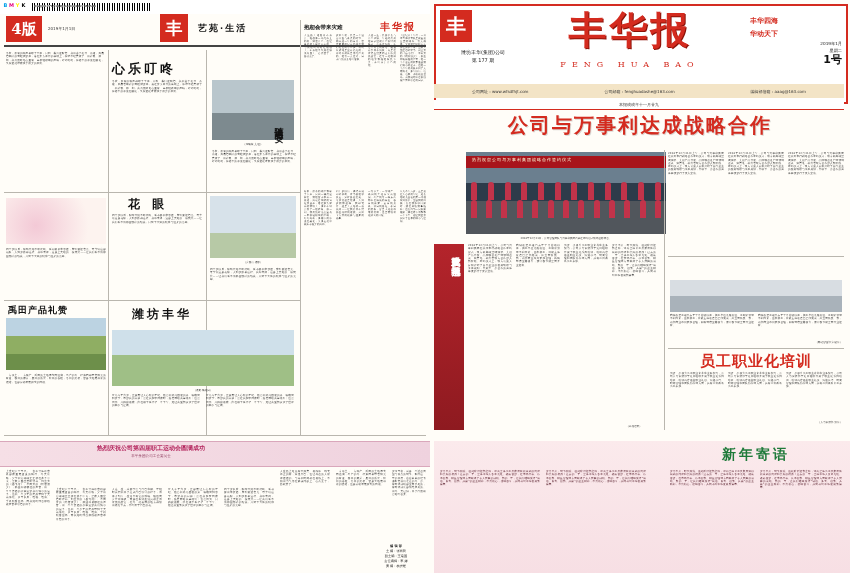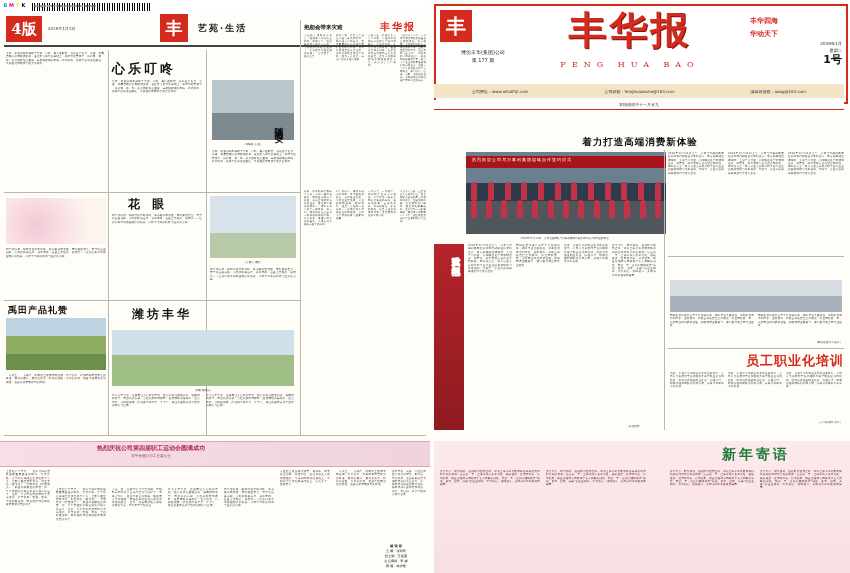--- a/index.html
+++ b/index.html
@@ -189,21 +189,21 @@
     </div>
     <div class="rp-issue">1号</div>
 
     <div class="rp-infobar">
       <span>公司网址：www.wfsdfhjt.com</span>
       <span>公司邮箱：fenghuadashe@163.com</span>
       <span>编辑部信箱：aaag@163.com</span>
     </div>
     <div class="rp-dateline">本报或或年十一月廿九</div>
 
-    <div class="headline-sub">着力打造高端消费新体验</div>
+    <div class="headline-red">公司与万事利达成战略合作</div>
 
     <div class="imgbox photo-group" style="position:absolute;left:36px;top:152px;width:200px;height:82px;">
       <div style="position:absolute;left:0;top:4px;width:200px;height:12px;background:#a8141b;"></div>
       <div style="position:absolute;left:6px;top:5px;font-size:4px;color:#ffd;letter-spacing:1px;">热烈祝贺公司与万事利集团战略合作签约仪式</div>
       <div class="row" style="top:30px;">
           <i class="p"></i>
           <i class="p"></i>
           <i class="p"></i>
           <i class="p"></i>
           <i class="p"></i>
@@ -249,21 +249,21 @@
     <div class="col faketext" style="left:182px;top:244px;width:44px;height:176px;">岁月不居，时节如流。值此辞旧迎新之际，谨向全体员工及家属致以诚挚的问候和美好的祝愿！过去的一年，全体丰华人攻坚克难、砥砺奋进，在市场开拓、技术创新、精益管理等方面取得了令人鼓舞的成绩。新的一年，让我们继续秉持“诚信、务实、创新、共赢”的企业精神，不忘初心，接续奋斗，共同书写丰华发展新篇章。</div>
     <div class="cap" style="position:absolute;left:182px;top:424px;width:44px;">（本报记者）</div>
 
     <div class="hline" style="left:238px;top:256px;width:176px;"></div>
     <div class="imgbox photo-city" style="position:absolute;left:240px;top:280px;width:172px;height:32px;"></div>
     <div class="col faketext" style="left:240px;top:314px;width:84px;height:30px;">商城改造工程自去年十月启动以来，施工单位克服低温、工期紧张等不利因素，昼夜施工，目前主体改造已全部完成，外立面焕然一新，内部商业布局更加合理，购物环境显著提升，预计春节前全面开业迎客。</div>
     <div class="col faketext" style="left:328px;top:314px;width:84px;height:24px;">商城改造工程自去年十月启动以来，施工单位克服低温、工期紧张等不利因素，昼夜施工，目前主体改造已全部完成，外立面焕然一新，内部商业布局更加合理，购物环境显著提升，预计春节前全面开业迎客。</div>
     <div class="cap" style="position:absolute;left:328px;top:340px;width:84px;text-align:right;">（网站管理部 宋俊伟）</div>
 
     <div class="hline" style="left:238px;top:348px;width:176px;"></div>
-    <div class="ttl redttl" style="position:absolute;left:238px;top:352px;width:176px;text-align:right;font-size:13px;letter-spacing:1px;">员工职业化培训</div>
+    <div class="ttl redttl" style="position:absolute;left:238px;top:352px;width:176px;text-align:center;font-size:15px;letter-spacing:1px;">员工职业化培训</div>
     <div class="col faketext" style="left:240px;top:372px;width:54px;height:54px;">为进一步提升员工职业素养和业务能力，公司人力资源部于近日组织开展了职业化系列培训，培训内容涵盖职业礼仪、沟通技巧、时间管理和团队协作等方面，共有二百余名员工参加。</div>
     <div class="col faketext" style="left:298px;top:372px;width:54px;height:54px;">为进一步提升员工职业素养和业务能力，公司人力资源部于近日组织开展了职业化系列培训，培训内容涵盖职业礼仪、沟通技巧、时间管理和团队协作等方面，共有二百余名员工参加。</div>
     <div class="col faketext" style="left:356px;top:372px;width:56px;height:46px;">为进一步提升员工职业素养和业务能力，公司人力资源部于近日组织开展了职业化系列培训，培训内容涵盖职业礼仪、沟通技巧、时间管理和团队协作等方面，共有二百余名员工参加。</div>
     <div class="cap" style="position:absolute;left:356px;top:420px;width:56px;text-align:right;">（人力资源部 张伟）</div>
 
     <div class="rp-newyear"></div>
     <div class="ttl grnttl" style="position:absolute;left:238px;top:446px;width:176px;text-align:center;font-size:14px;letter-spacing:3px;color:#1f7a3a;">新年寄语</div>
     <div class="col faketext" style="left:10px;top:470px;width:100px;height:96px;color:#5b2330;">岁月不居，时节如流。值此辞旧迎新之际，谨向全体员工及家属致以诚挚的问候和美好的祝愿！过去的一年，全体丰华人攻坚克难、砥砺奋进，在市场开拓、技术创新、精益管理等方面取得了令人鼓舞的成绩。新的一年，让我们继续秉持“诚信、务实、创新、共赢”的企业精神，不忘初心，接续奋斗，共同书写丰华发展新篇章。</div>
     <div class="col faketext" style="left:116px;top:470px;width:100px;height:96px;color:#5b2330;">岁月不居，时节如流。值此辞旧迎新之际，谨向全体员工及家属致以诚挚的问候和美好的祝愿！过去的一年，全体丰华人攻坚克难、砥砺奋进，在市场开拓、技术创新、精益管理等方面取得了令人鼓舞的成绩。新的一年，让我们继续秉持“诚信、务实、创新、共赢”的企业精神，不忘初心，接续奋斗，共同书写丰华发展新篇章。</div>
     <div class="col faketext" style="left:240px;top:470px;width:84px;height:96px;color:#5b2330;">岁月不居，时节如流。值此辞旧迎新之际，谨向全体员工及家属致以诚挚的问候和美好的祝愿！过去的一年，全体丰华人攻坚克难、砥砺奋进，在市场开拓、技术创新、精益管理等方面取得了令人鼓舞的成绩。新的一年，让我们继续秉持“诚信、务实、创新、共赢”的企业精神，不忘初心，接续奋斗，共同书写丰华发展新篇章。</div>

